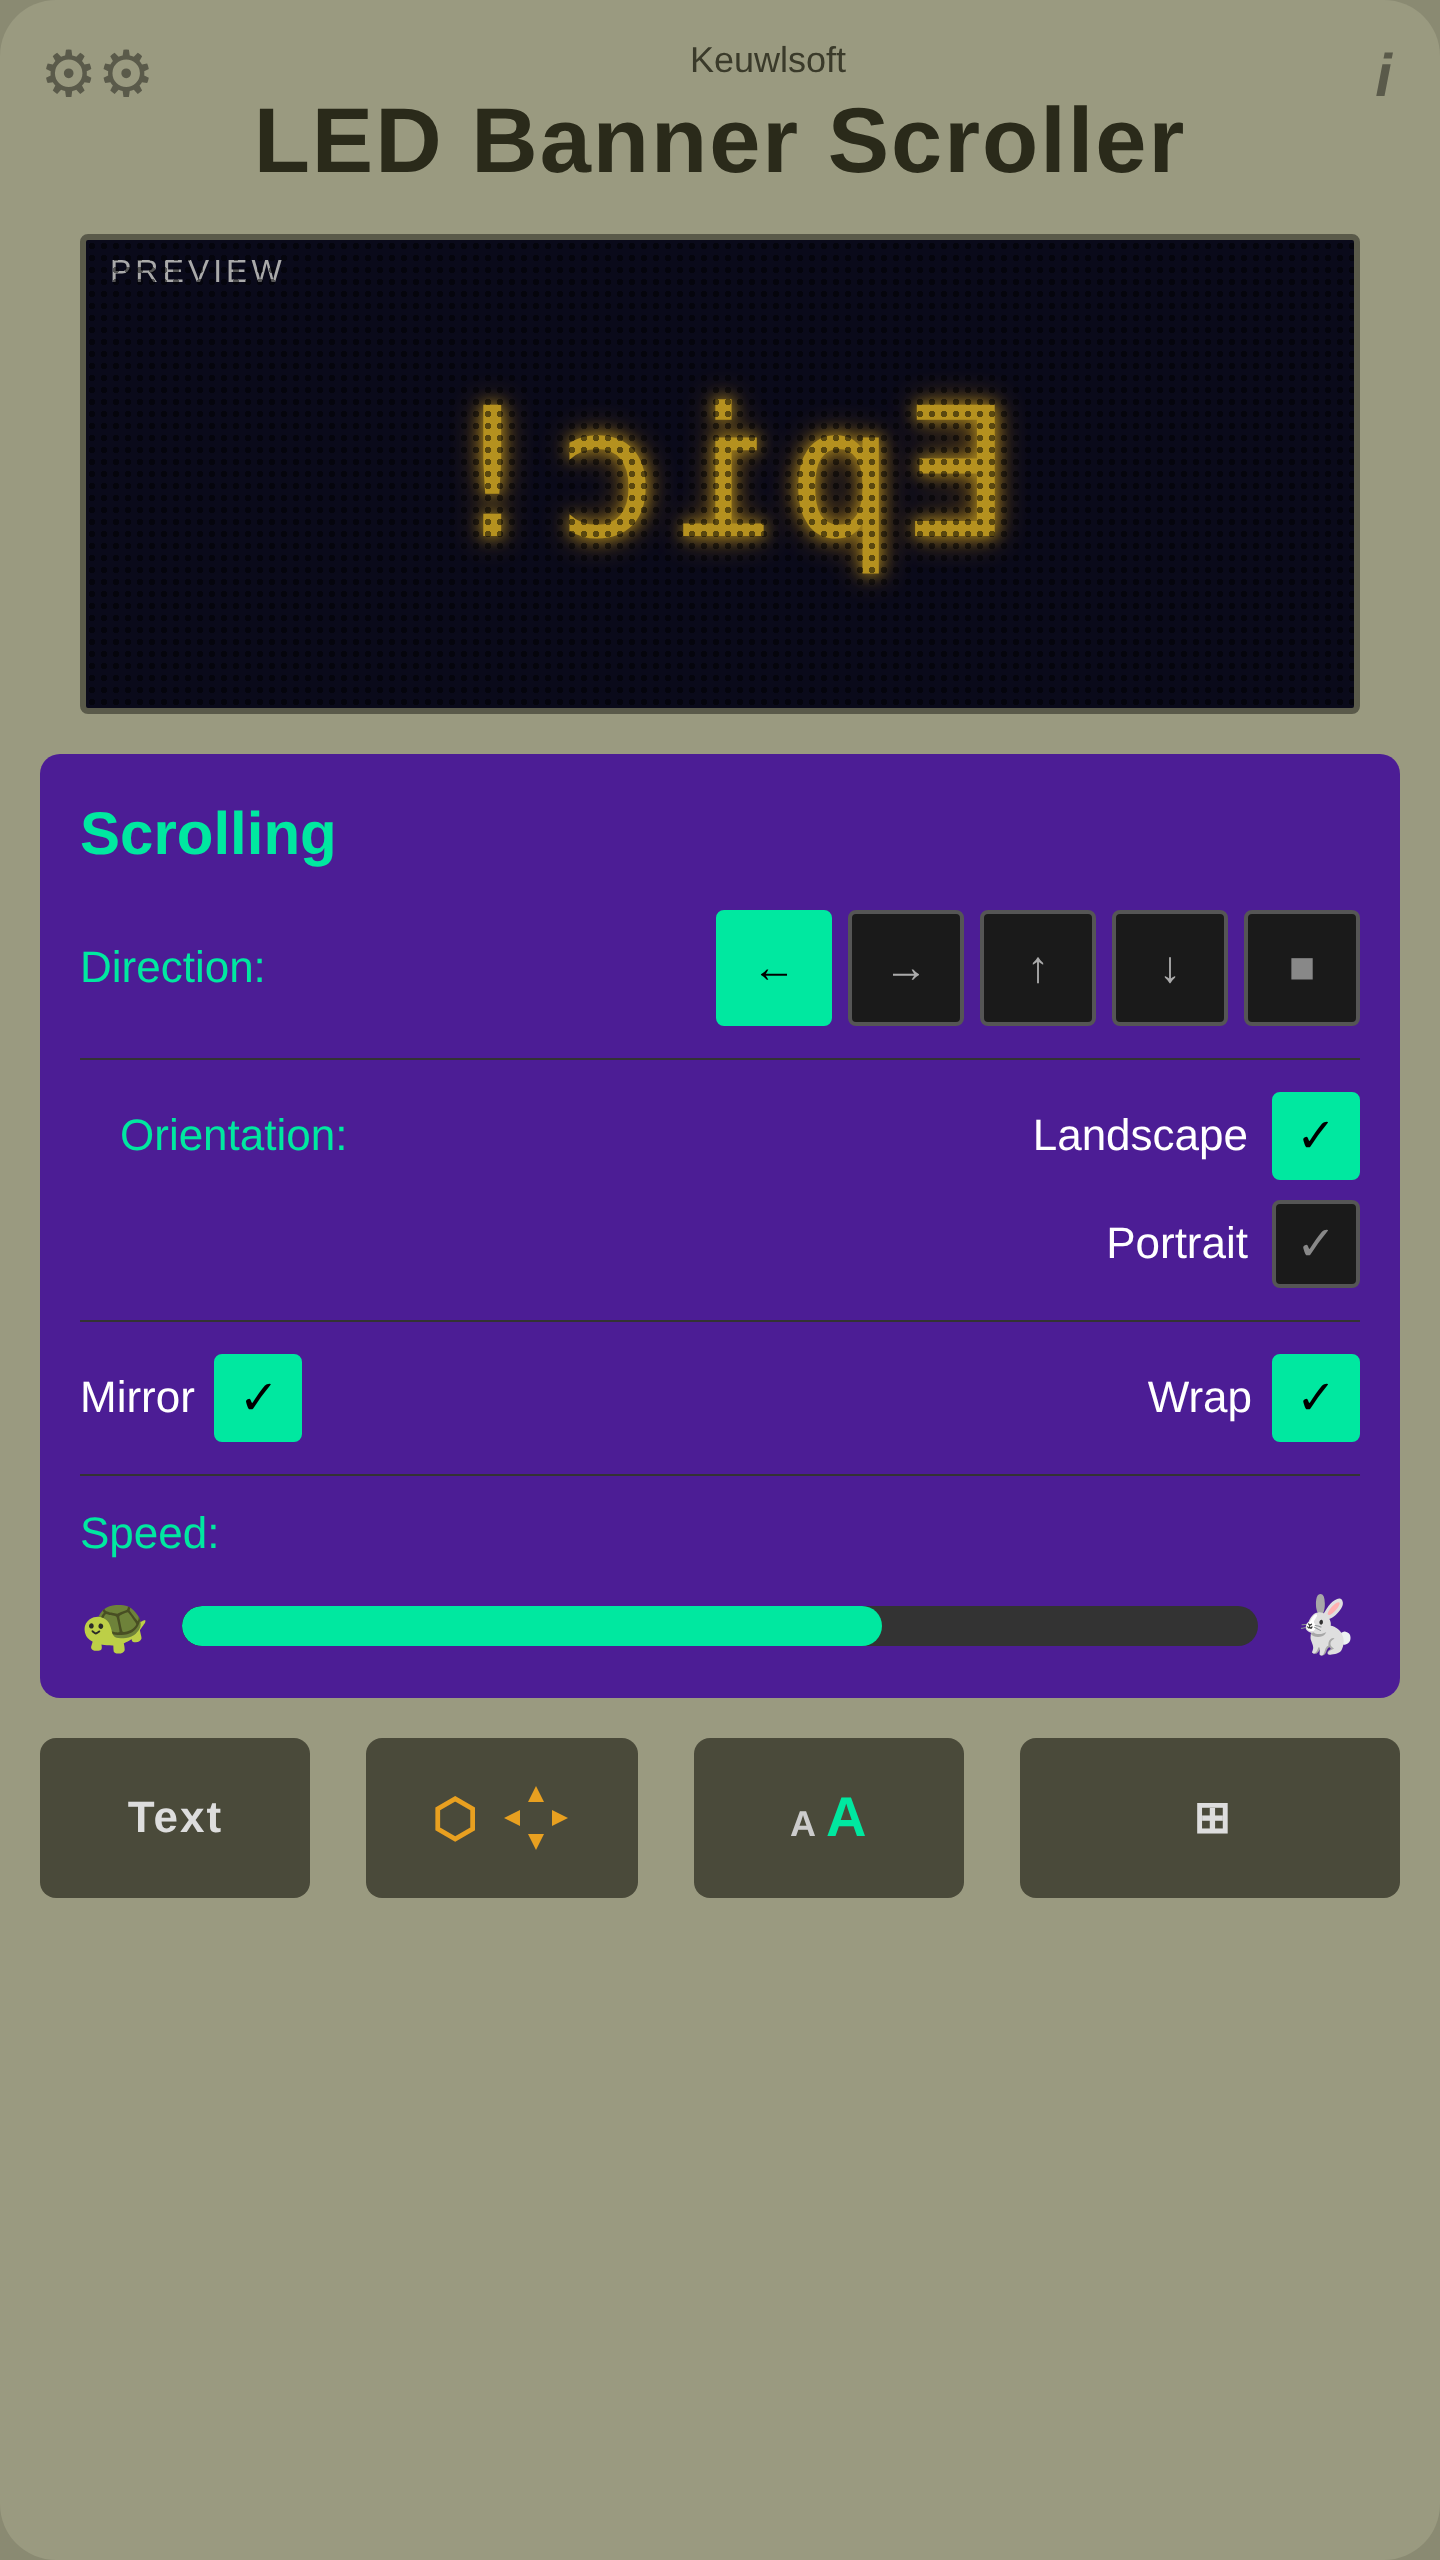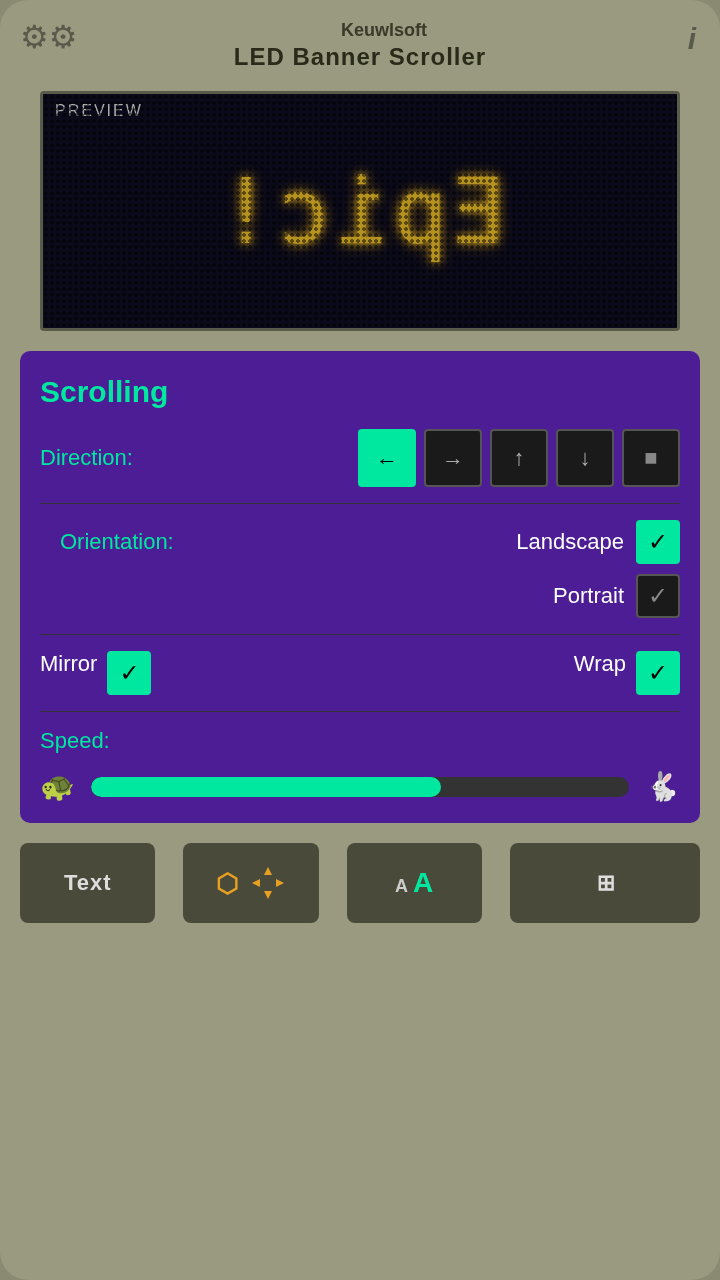--- a/index.html
+++ b/index.html
@@ -33,27 +33,27 @@
       padding: 20px 20px 10px 20px;
       display: flex;
       flex-direction: column;
       align-items: center;
       position: relative;
     }
 
     .header-brand {
       font-size: 18px;
       color: #3a3a2a;
-      font-weight: bold;
+      font-weight: normal;
       margin-bottom: 2px;
       margin-left: 48px;
     }
 
     .header-title {
-      font-size: 24px;
+      font-size: 46px;
       color: #2a2a1a;
       font-weight: bold;
       letter-spacing: 1px;
     }
 
     .settings-icon {
       position: absolute;
       left: 20px;
       top: 18px;
       color: #5a5a4a;
@@ -246,20 +246,21 @@
     
     .mirror-wrap-row {
       display: flex;
       align-items: center;
       gap: 20px;
       margin-top: 4px;
     }
 
     .mw-item {
       display: flex;
+      align-items: center;
       gap: 10px;
     }
 
     .mw-label {
       color: #fff;
       font-size: 22px;
     }
 
     .mw-spacer { flex: 1; }
 

